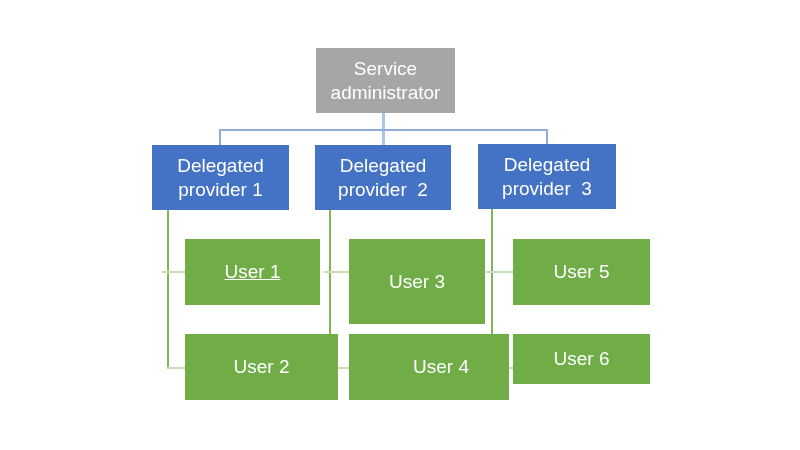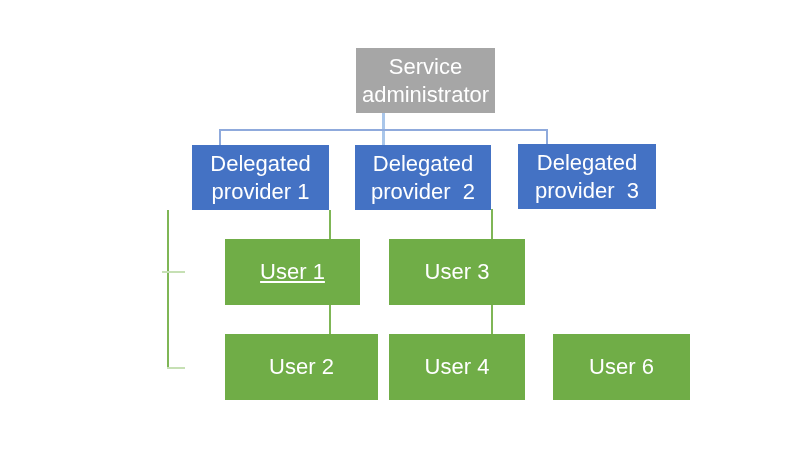--- a/index.html
+++ b/index.html
@@ -15,35 +15,34 @@
     background: #FFFFFF;
     overflow: hidden;
   }
   .node {
     position: absolute;
     display: flex;
     align-items: center;
     justify-content: center;
     text-align: center;
     color: #FFFFFF;
-    font-size: 22px;
+    font-size: 19px;
     line-height: 1.25;
     white-space: pre-wrap;
-    margin-left: 40px;
   }
   .admin   { left: 316px; top: 48px;  width: 139px; height: 65px; background: #A6A6A6; }
   .p1      { left: 152px; top: 145px; width: 137px; height: 65px; background: #4472C4; }
   .p2      { left: 315px; top: 145px; width: 136px; height: 65px; background: #4472C4; }
   .p3      { left: 478px; top: 144px; width: 138px; height: 65px; background: #4472C4; }
   .u1      { left: 185px; top: 239px; width: 135px; height: 66px; background: #70AD47; text-decoration: underline; }
   .u2      { left: 185px; top: 334px; width: 153px; height: 66px; background: #70AD47; }
-  .u3      { left: 349px; top: 239px; width: 136px; height: 66px; background: #70AD47; }
-  .u4      { left: 349px; top: 334px; width: 136px; height: 66px; background: #70AD47; }
+  .u3      { left: 349px; top: 239px; width: 136px; height: 85px; background: #70AD47; }
+  .u4      { left: 349px; top: 334px; width: 136px; height: 66px; background: #70AD47; padding-left: 24px; }
   .u5      { left: 513px; top: 239px; width: 137px; height: 66px; background: #70AD47; }
-  .u6      { left: 513px; top: 334px; width: 137px; height: 66px; background: #70AD47; }
+  .u6      { left: 513px; top: 334px; width: 137px; height: 50px; background: #70AD47; }
 
   .conn { position: absolute; }
   .blue   { background: #8FAADC; }
   .blue-l { background: #A9C6EA; }
   .green  { background: #7FB656; }
   .green-l{ background: #C6E0B4; }
 
   .c-admin-v   { left: 382px; top: 113px; width: 3px;   height: 33px; }
   .c-top-h     { left: 219px; top: 129px; width: 329px; height: 2px;  }
   .c-drop-1    { left: 219px; top: 129px; width: 2px;   height: 16px; }
@@ -86,15 +85,16 @@
 provider 1</div>
   <div class="node p2">Delegated
 provider  2</div>
   <div class="node p3">Delegated
 provider  3</div>
 
   <div class="node u1">User 1</div>
   <div class="node u2">User 2</div>
   <div class="node u3">User 3</div>
   <div class="node u4">User 4</div>
+  <div class="node u5">User 5</div>
   <div class="node u6">User 6</div>
 
 </div>
 
 </body></html>

